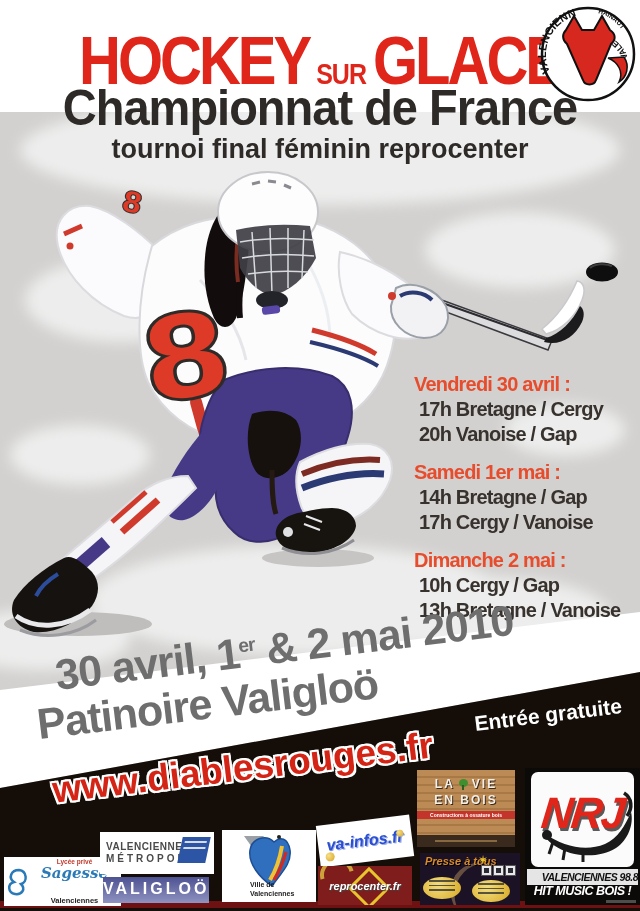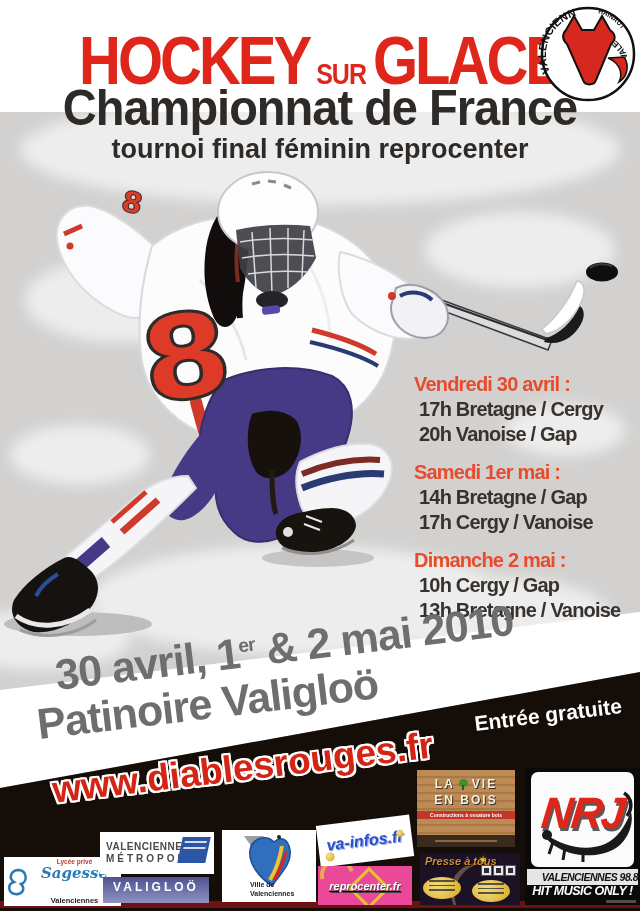--- a/index.html
+++ b/index.html
@@ -58,35 +58,35 @@
   .metropole{left:100px;top:832px;width:114px;height:42px;background:#fff;}
   .met-txt{position:absolute;left:6px;top:9px;color:#4a4a4a;font-weight:bold;line-height:1.15;}
   .met-l1{font-size:10px;letter-spacing:.5px;display:block;}
   .met-l2{font-size:10px;letter-spacing:3px;display:block;}
   .met-flag{position:absolute;right:6px;top:5px;width:28px;height:26px;background:#2d55a5;
             transform:skewX(-12deg);}
   .met-flag i{display:block;height:2px;background:rgba(255,255,255,.8);margin:4px 3px 0;}
 
   .valigloo{left:103px;top:877px;width:106px;height:26px;background:linear-gradient(#4d5292,#8f93c0);
             text-align:center;}
-  .vg-name{color:#fff;font-weight:bold;font-size:12px;letter-spacing:3px;display:block;margin-top:3px;}
+  .vg-name{color:#fff;font-weight:bold;font-size:16px;letter-spacing:3px;display:block;margin-top:3px;}
   .vg-line{height:2px;background:rgba(255,255,255,.65);margin:2px 10px 0;}
 
   .ville{left:222px;top:830px;width:94px;height:72px;background:#fff;}
   .ville-txt{position:absolute;left:28px;bottom:4px;color:#222;font-size:7px;font-weight:bold;line-height:1.2;}
 
   .vainfos{left:318px;top:820px;width:94px;height:42px;background:#fff;transform:rotate(-7deg);
            display:flex;align-items:center;justify-content:center;}
   .vai-name{color:#2b4fd0;font-weight:bold;font-style:italic;font-size:16px;
             text-shadow:1px 1px 0 #9db0e8;}
   .vai-dot{position:absolute;width:9px;height:9px;border-radius:50%;
            background:radial-gradient(circle at 35% 35%,#f6e08a,#d8a31f);}
 
-  .repro{left:318px;top:866px;width:94px;height:39px;background:#ec4899;display:flex;align-items:center;
-         justify-content:center;text-decoration:underline;}
+  .repro{left:318px;top:866px;width:94px;height:39px;background:#7f1d1d;display:flex;align-items:center;
+         justify-content:center;}
   .repro-diamond{position:absolute;left:36px;top:7px;width:24px;height:24px;border:3px solid #e8c52c;
                  transform:rotate(45deg);}
   .repro-swirl{position:absolute;left:2px;top:-8px;width:26px;height:26px;border:4px solid #e3c343;
                border-radius:50%;border-bottom-color:transparent;border-right-color:transparent;
                transform:rotate(30deg);opacity:.8;}
   .repro-name{position:relative;color:#fff;font-weight:bold;font-style:italic;font-size:11px;
               text-shadow:1px 1px 1px #444;}
 
   .bois{left:417px;top:770px;width:98px;height:77px;
         background:repeating-linear-gradient(#bc8b55 0 6px,#a87944 6px 8px);}
@@ -386,17 +386,17 @@
       <svg width="103" height="95" style="position:absolute;left:0;top:0;">
         <path d="M14,62 C32,74 54,80 74,72 C87,66 94,54 100,40 C103,52 97,68 85,76 C68,87 40,85 24,74 C18,70 14,66 14,62 Z" fill="#1a1a1a"></path>
         <path d="M96,44 C102,36 101,26 93,21" fill="none" stroke="#1a1a1a" stroke-width="3.5"></path>
         <circle cx="16" cy="63" r="5" fill="#1a1a1a"></circle>
         <path d="M22,70 L18,82 M34,76 L32,88 M52,80 L52,90" stroke="#1a1a1a" stroke-width="3"></path>
       </svg>
     </div>
     <div class="nrj-strip">
       <span class="nrj-l1">VALENCIENNES 98.8</span>
     </div>
-    <span class="nrj-l2">HIT MUSIC ONLY !</span>
+    <span class="nrj-l2">HIT MUSIC BOIS !</span>
     <span class="nrj-tiny"></span>
   </div>
 
 </div>
 
 </body></html>

